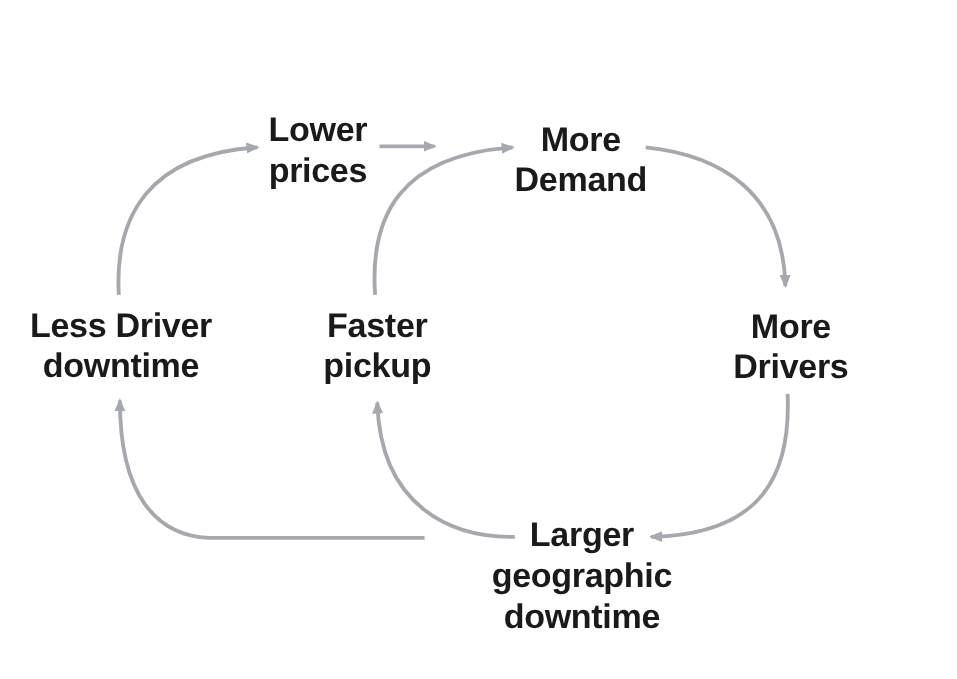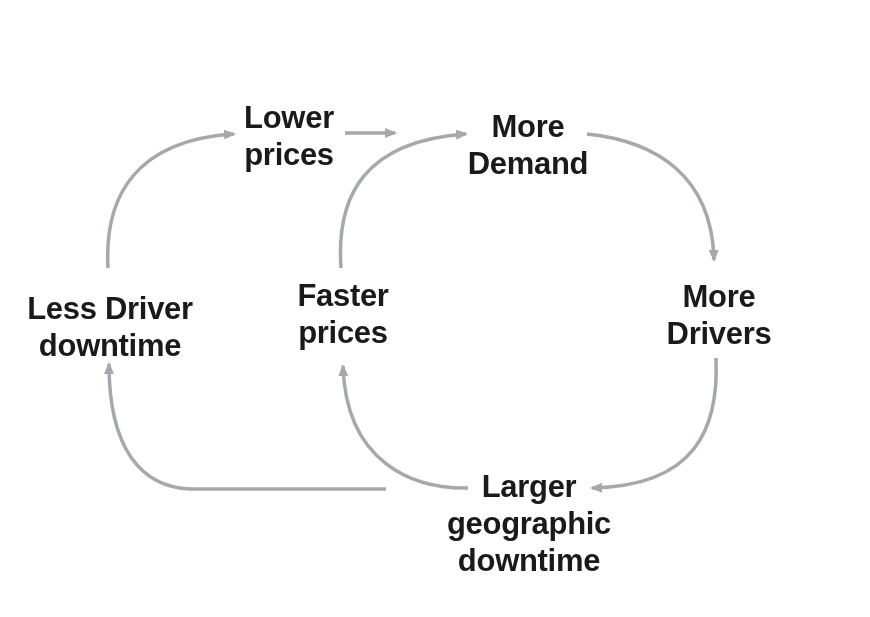--- a/index.html
+++ b/index.html
@@ -58,23 +58,23 @@
       <path class="edge" d="M587,134 C655,141 712,175 714,260" marker-end="url(#arrowhead)"></path>
       <path class="edge" d="M716,358 C719,428 696,486 592,488" marker-end="url(#arrowhead)"></path>
       <path class="edge" d="M468,488 C412,489 346,462 343,366" marker-end="url(#arrowhead)"></path>
       <path class="edge" d="M386,489 L190,489 C142,487 109,450 109,364" marker-end="url(#arrowhead)"></path>
     </svg>
   <div id="nodes-layer">
       <div class="node" style="left: 289px; top: 136px;">Lower
 prices</div>
       <div class="node" style="left: 528px; top: 145px;">More
 Demand</div>
-      <div class="node" style="left: 110px; top: 314px; margin-top: 13px;">Less Driver
+      <div class="node" style="left: 110px; top: 314px;">Less Driver
 downtime</div>
       <div class="node" style="left: 343px; top: 314px;">Faster
-prices</div>
+pickup</div>
       <div class="node" style="left: 719px; top: 315px;">More
 Drivers</div>
       <div class="node" style="left: 529px; top: 523px;">Larger
 geographic
 downtime</div>
     </div>
 </div>
 
 </body></html>

